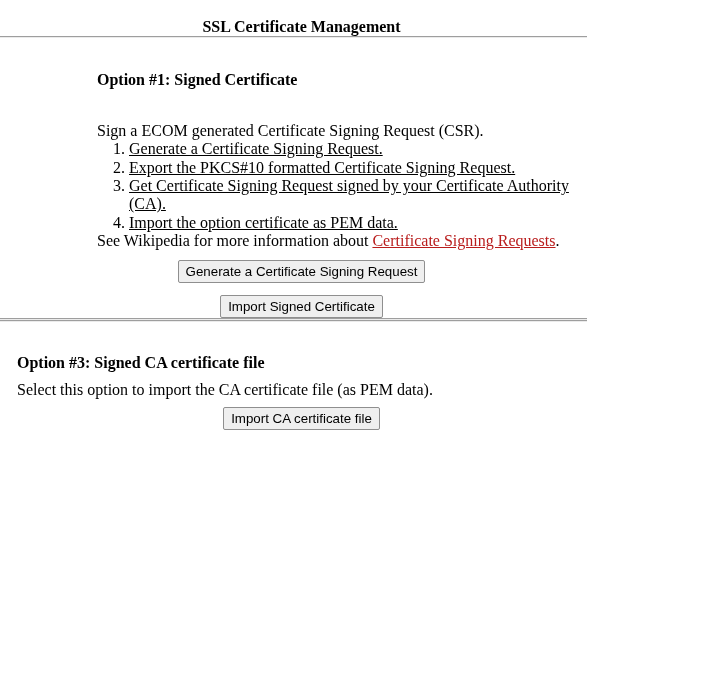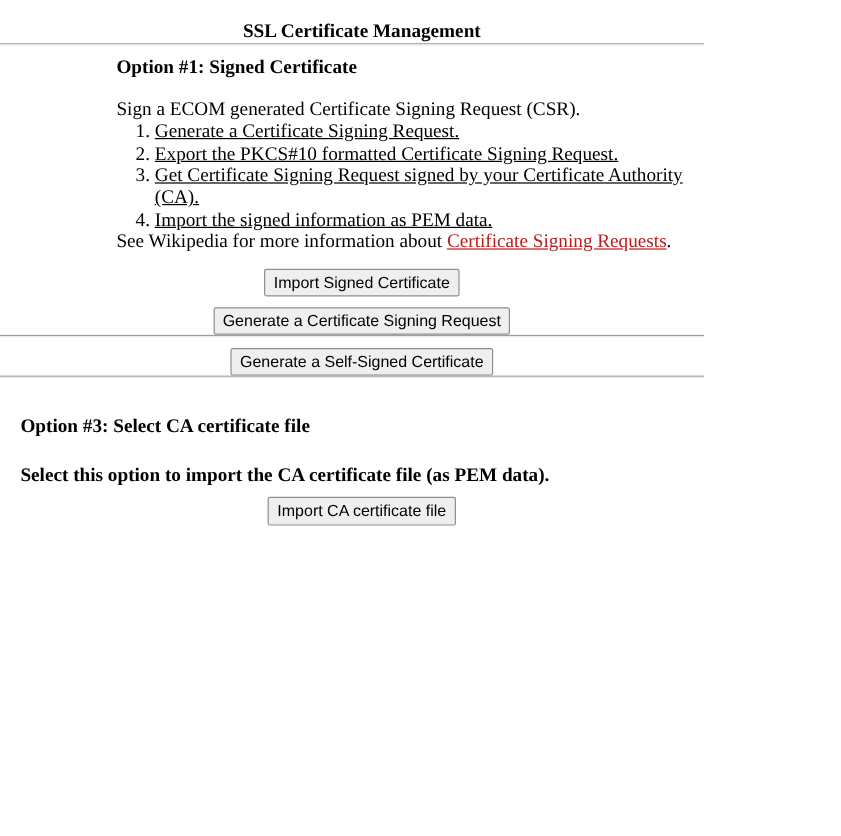--- a/index.html
+++ b/index.html
@@ -36,27 +36,27 @@
     text-align: center;
     font-weight: bold;
     margin-top: 18px;
   }
 
   .indent { margin-left: 80px; }
 
   .opt-heading {
     font-weight: bold;
   }
-  .h1 { margin-top: 10px; }
+  .h1 { margin-top: 33px; }
   .h2 { margin-top: 38px; }
   .h3 { margin-top: 32px; }
 
-  .para1 { margin-top: 16px; }
+  .para1 { margin-top: 32px; }
   .para2 { margin-top: 17px; }
-  .para3 { margin-top: 22px; font-weight: bold; }
+  .para3 { margin-top: 8px; }
 
   ol.steps {
     margin: 0;
     padding: 0 0 0 32px;
     text-decoration: underline;
   }
   ol.steps li { margin: 0; padding: 0; }
 
   a.wiki-link {
     color: #b91c1c;
@@ -96,45 +96,42 @@
 
   <div class="sec">
     <div class="indent">
       <div class="opt-heading h1">Option #1: Signed Certificate</div>
       <div class="para1">
         <div>Sign a ECOM generated Certificate Signing Request (CSR).</div>
         <ol class="steps">
           <li>Generate a Certificate Signing Request.</li>
           <li>Export the PKCS#10 formatted Certificate Signing Request.</li>
           <li>Get Certificate Signing Request signed by your Certificate Authority (CA).</li>
-          <li>Import the signed information as PEM data.</li>
+          <li>Import the option certificate as PEM data.</li>
         </ol>
         <div><span>See Wikipedia for more information about </span><a class="wiki-link" href="#">Certificate Signing Requests</a><span>.</span></div>
       </div>
     </div>
+    <div class="btn-row btn-row-1a">
+      <button class="btn" type="button">Generate a Certificate Signing Request</button>
+    </div>
     <div class="btn-row btn-row-1b">
       <button class="btn" type="button">Import Signed Certificate</button>
-    </div>
-    <div class="btn-row btn-row-1a">
-      <button class="btn" type="button">Generate a Certificate Signing Request</button>
     </div>
   </div>
 
   <hr class="divider hr2">
 
   <div class="sec">
-    <div class="btn-row btn-row-2">
-      <button class="btn" type="button">Generate a Self-Signed Certificate</button>
-    </div>
   </div>
 
   <hr class="divider hr3">
 
   <div class="sec">
-    <div class="opt-heading h3">Option #3: Select CA certificate file</div>
+    <div class="opt-heading h3">Option #3: Signed CA certificate file</div>
     <div class="para3">Select this option to import the CA certificate file (as PEM data).</div>
     <div class="btn-row btn-row-3">
       <button class="btn" type="button">Import CA certificate file</button>
     </div>
   </div>
 
 
 </div>
 
 </body></html>

